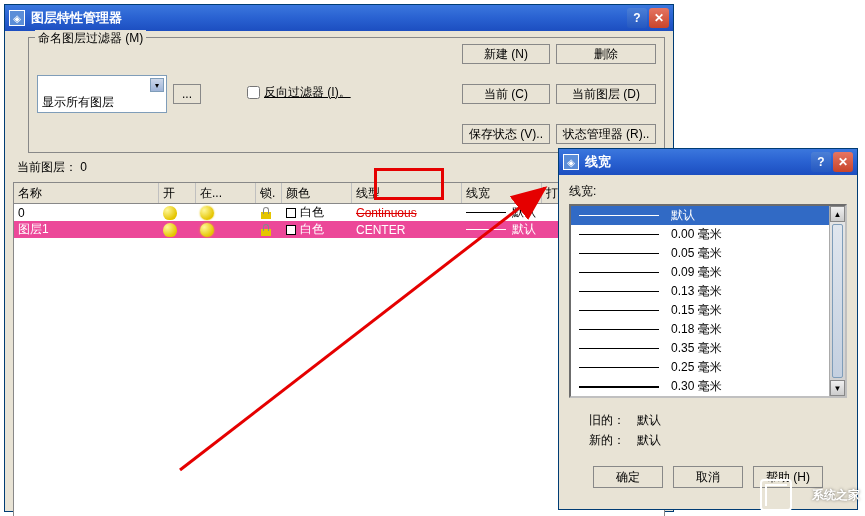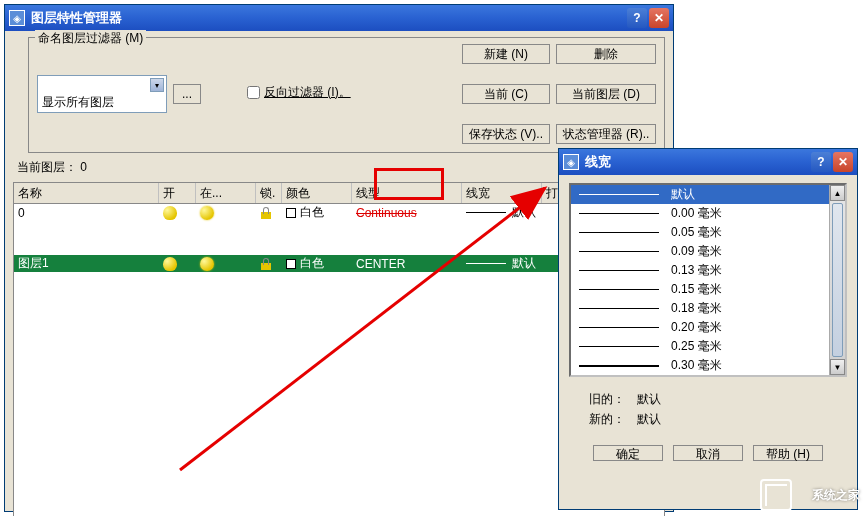--- a/index.html
+++ b/index.html
@@ -33,21 +33,21 @@
     .button-grid { display: grid; grid-template-columns: 88px 100px; grid-auto-rows: 20px; gap: 20px 6px; margin-left: auto; }
     .button-grid button { border: 1px solid #888; background: #e8e3d5; cursor: pointer; padding: 0 4px; }
     
     .current-line { padding: 2px 4px 6px; }
     
     .grid { border: 1px solid #888; background: #fff; height: 360px; position: relative; }
     .grid-header { display: flex; background: #e8e3d5; border-bottom: 1px solid #888; }
     .grid-header .cell { border-right: 1px solid #c0c0c0; padding: 2px 4px; font-weight: normal; height: 20px; display: flex; align-items: center; }
     .grid-row { display: flex; height: 17px; align-items: center; }
     .grid-row .cell { padding: 1px 4px; display: flex; align-items: center; height: 100%; }
-    .grid-row.selected { background: #15803d; color: #fff; margin-top: 34px; }
+    .grid-row.selected { background: #ec4899; color: #fff; }
     
     .col-name { width: 145px; }
     .col-on { width: 37px; }
     .col-frozen { width: 60px; }
     .col-lock { width: 26px; }
     .col-color { width: 70px; }
     .col-linetype { width: 110px; }
     .col-lineweight { width: 80px; }
     .col-plot { width: 60px; }
     
@@ -75,21 +75,21 @@
     .lw-item.selected .line { background: #fff; }
     .lw-item.lw30 .line { height: 2px; }
     .scrollbar { width: 16px; background: linear-gradient(#e6e6e6, #d0d0d0); border-left: 1px solid #aaa; display: flex; flex-direction: column; }
     .scrollbar .sbtn { height: 16px; background: linear-gradient(#f0f0f0, #ccc); border: 1px solid #888; display: flex; align-items: center; justify-content: center; font-size: 8px; }
     .scrollbar .thumb { flex: 1; margin: 2px; background: linear-gradient(#e0e6ee, #c4d0e0); border: 1px solid #7f9db9; border-radius: 2px; }
     
     .lw-info { margin-top: 12px; line-height: 20px; }
     .lw-info .label { display: inline-block; width: 48px; margin-left: 20px; }
     
     .lw-buttons { display: flex; gap: 10px; justify-content: center; margin-top: 16px; }
-    .lw-buttons button { width: 70px; height: 16px; border: 1px solid #888; background: #e8e3d5; cursor: pointer; }
+    .lw-buttons button { width: 70px; height: 22px; border: 1px solid #888; background: #e8e3d5; cursor: pointer; }
     
     .watermark { position: absolute; right: 5px; bottom: 5px; color: #fff; font-size: 16px; font-weight: bold; pointer-events: none; display: flex; align-items: center; gap: 20px; z-index: 20; text-shadow: 0 0 3px rgba(0,0,0,0.5); }
     .watermark .logo { width: 32px; height: 32px; border: 2px solid #fff; border-radius: 4px; position: relative; }
     .watermark .logo::before { content: ''; position: absolute; inset: 3px; border: 2px solid #fff; border-bottom: none; border-right: none; }
   </style>
 </head>
 <body>
 
 <div class="window layer-mgr">
   <div class="titlebar">
@@ -202,20 +202,21 @@
 <div class="window lw-dialog">
   <div class="titlebar">
     <span class="icon">◈</span>
     <span class="title">线宽</span>
     <div class="buttons">
       <span class="btn btn-help">?</span>
       <span class="btn btn-close">✕</span>
     </div>
   </div>
   <div class="body">
+    <div class="lw-label">线宽:</div>
     <div class="lw-list">
       <div class="lw-items">
         <div class="lw-item selected">
             <span class="line"></span>
             <span>默认</span>
           </div>
         <div class="lw-item">
             <span class="line"></span>
             <span>0.00 毫米</span>
           </div>
@@ -234,21 +235,21 @@
         <div class="lw-item">
             <span class="line"></span>
             <span>0.15 毫米</span>
           </div>
         <div class="lw-item">
             <span class="line"></span>
             <span>0.18 毫米</span>
           </div>
         <div class="lw-item">
             <span class="line"></span>
-            <span>0.20 毫米</span>
+            <span>0.35 毫米</span>
           </div>
         <div class="lw-item">
             <span class="line"></span>
             <span>0.25 毫米</span>
           </div>
         <div class="lw-item lw30">
             <span class="line"></span>
             <span>0.30 毫米</span>
           </div>
       </div>

